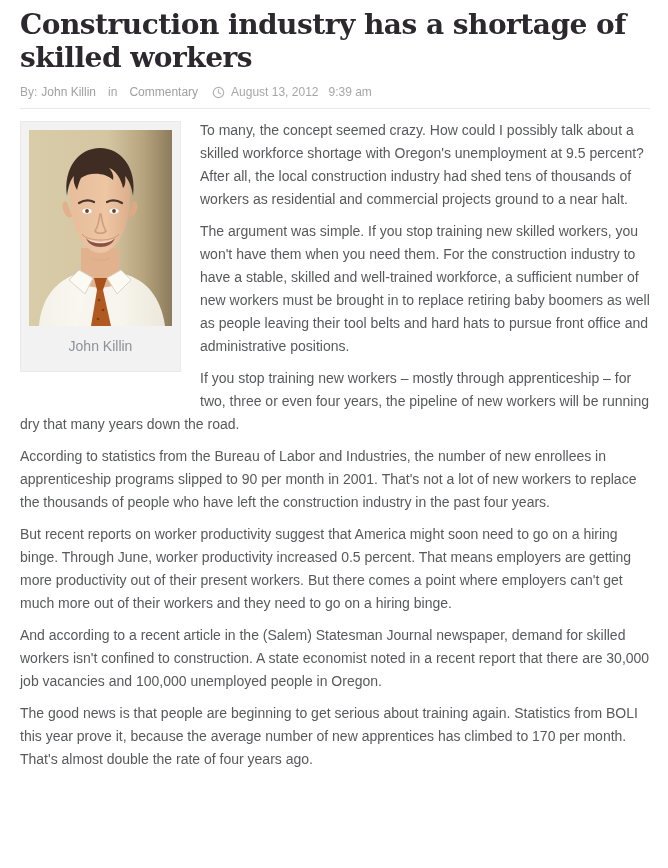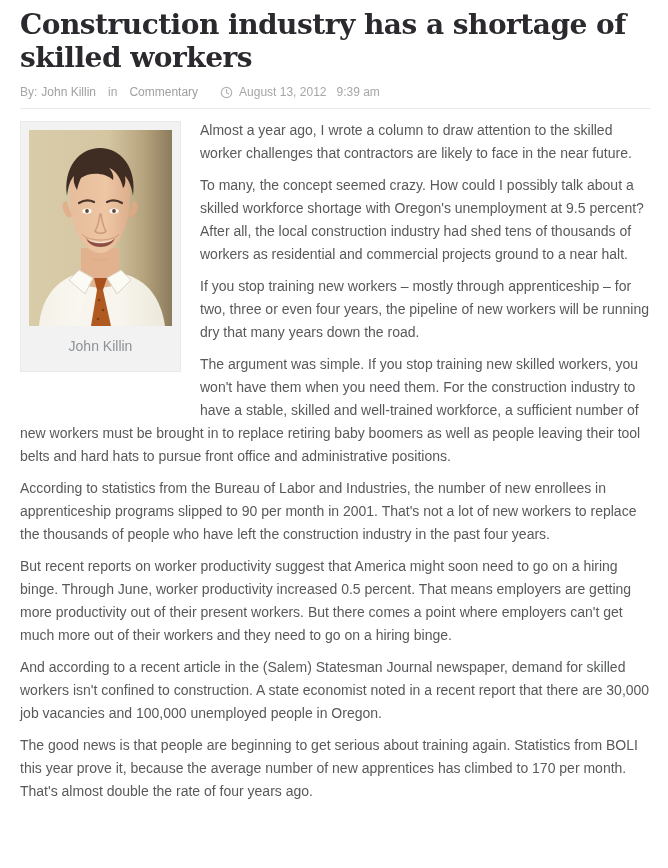--- a/index.html
+++ b/index.html
@@ -28,21 +28,21 @@
     display: flex;
     align-items: center;
     font-size: 12px;
     color: #a6a6a6;
     margin-bottom: 9px;
     white-space: nowrap;
   }
   .byline .by-label { margin-right: 4px; }
   .byline .author { color: #a0a0a0; text-decoration: none; margin-right: 12px; }
   .byline .in-label { margin-right: 12px; }
-  .byline .category { color: #a0a0a0; text-decoration: none; margin-right: 22px; }
+  .byline .category { color: #a0a0a0; text-decoration: none; margin-right: 14px; }
   .byline .clock { display: inline-block; width: 13px; height: 13px; margin-right: 6px; position: relative; top: 0px; }
   .byline .date { margin-right: 10px; }
   .rule {
     border: 0;
     border-top: 1px solid #e9e9e9;
     margin: 0 0 10px 0;
   }
   .article-body { font-size: 14px; line-height: 23px; }
   .article-body p { margin: 0 0 9px 0; }
   .photo-card {
@@ -143,23 +143,22 @@
 
         <path d="M57,108 C62,115 81,115 86,108 C82,120 61,120 57,108 Z" fill="#8c5144"></path>
         <path d="M59,109 C64,113 79,113 84,109 C79,114 64,114 59,109 Z" fill="#f6f2ea"></path>
         <path d="M53,104 C58,112 85,112 90,104" fill="none" stroke="#b97f60" stroke-width="1" opacity="0.6"></path>
 
         <path d="M62,128 C66,131 77,131 81,128" fill="none" stroke="#d8a885" stroke-width="1.2" opacity="0.7"></path>
       </svg>
       <figcaption>John Killin</figcaption>
     </figure>
 
-    <p>Almost a year ago, I wrote a column to draw attention to the skilled worker challenges that contractors are likely to face in the near future.</p>
     <p>To many, the concept seemed crazy. How could I possibly talk about a skilled workforce shortage with Oregon's unemployment at 9.5 percent? After all, the local construction industry had shed tens of thousands of workers as residential and commercial projects ground to a near halt.</p>
+    <p>The argument was simple. If you stop training new skilled workers, you won't have them when you need them. For the construction industry to have a stable, skilled and well-trained workforce, a sufficient number of new workers must be brought in to replace retiring baby boomers as well as people leaving their tool belts and hard hats to pursue front office and administrative positions.</p>
     <p>If you stop training new workers – mostly through apprenticeship – for two, three or even four years, the pipeline of new workers will be running dry that many years down the road.</p>
-    <p>The argument was simple. If you stop training new skilled workers, you won't have them when you need them. For the construction industry to have a stable, skilled and well-trained workforce, a sufficient number of new workers must be brought in to replace retiring baby boomers as well as people leaving their tool belts and hard hats to pursue front office and administrative positions.</p>
     <p>According to statistics from the Bureau of Labor and Industries, the number of new enrollees in apprenticeship programs slipped to 90 per month in 2001. That's not a lot of new workers to replace the thousands of people who have left the construction industry in the past four years.</p>
     <p>But recent reports on worker productivity suggest that America might soon need to go on a hiring binge. Through June, worker productivity increased 0.5 percent. That means employers are getting more productivity out of their present workers. But there comes a point where employers can't get much more out of their workers and they need to go on a hiring binge.</p>
     <p>And according to a recent article in the (Salem) Statesman Journal newspaper, demand for skilled workers isn't confined to construction. A state economist noted in a recent report that there are 30,000 job vacancies and 100,000 unemployed people in Oregon.</p>
     <p>The good news is that people are beginning to get serious about training again. Statistics from BOLI this year prove it, because the average number of new apprentices has climbed to 170 per month. That's almost double the rate of four years ago.</p>
 
   </div>
 </div>
 
 </body></html>

